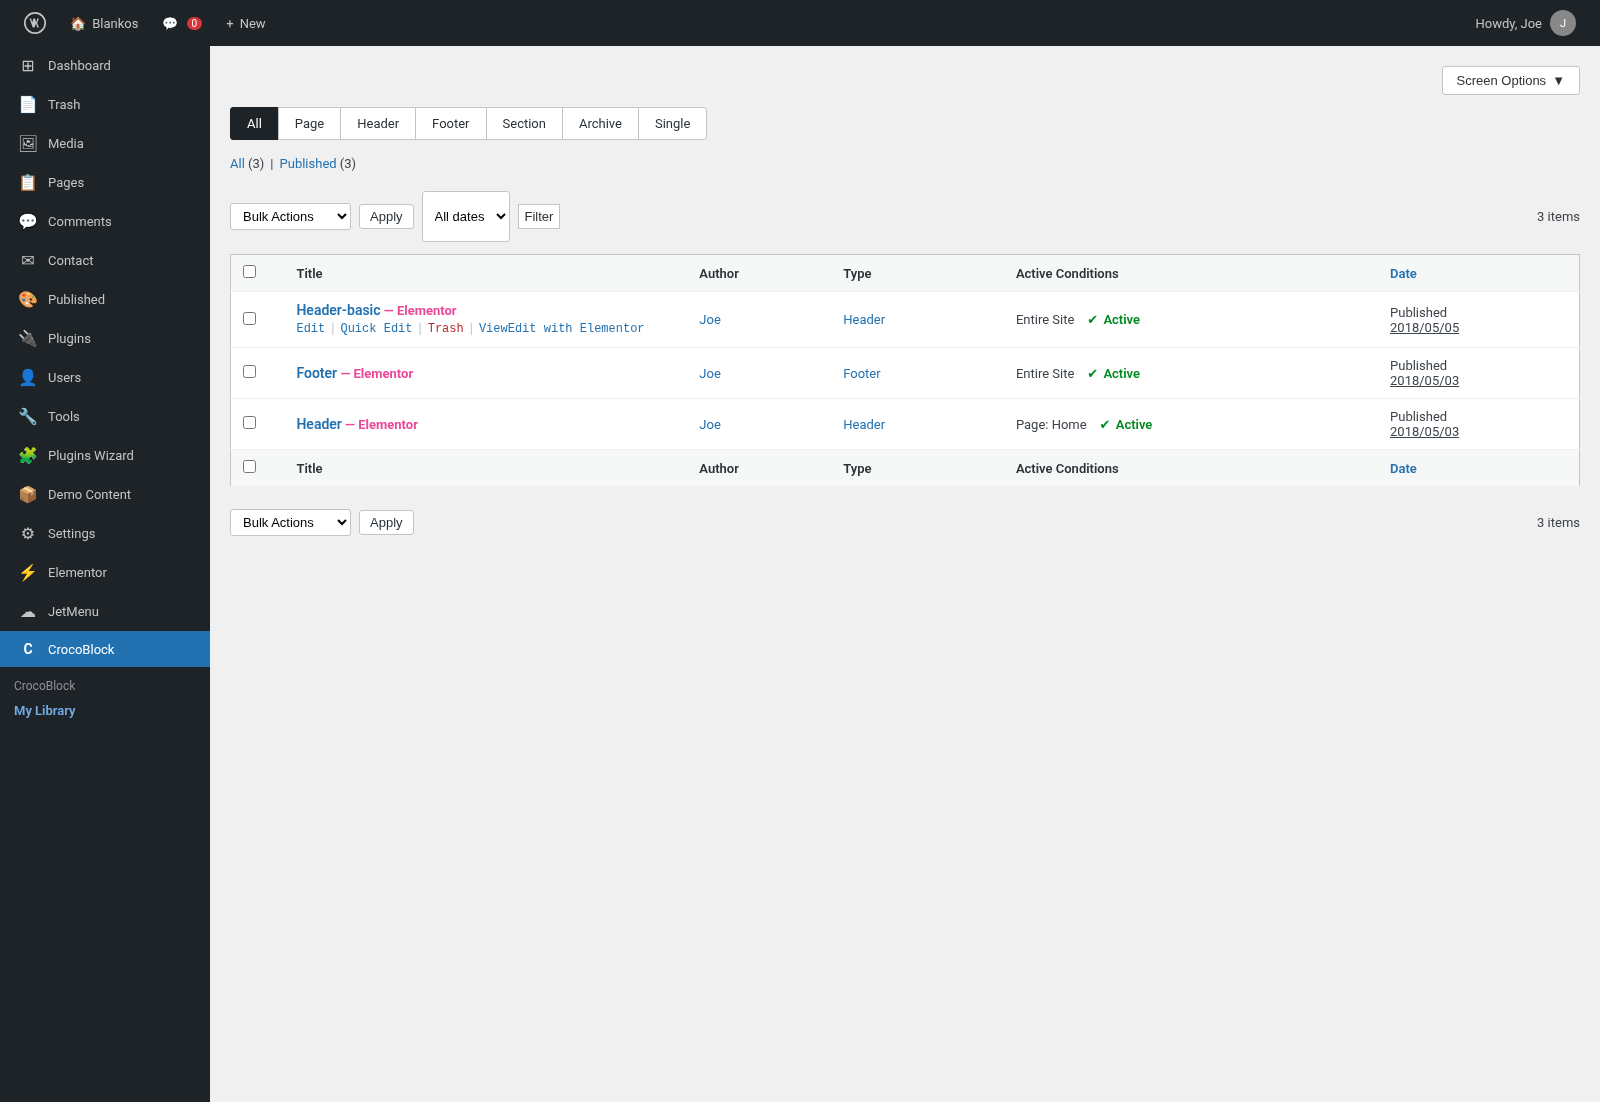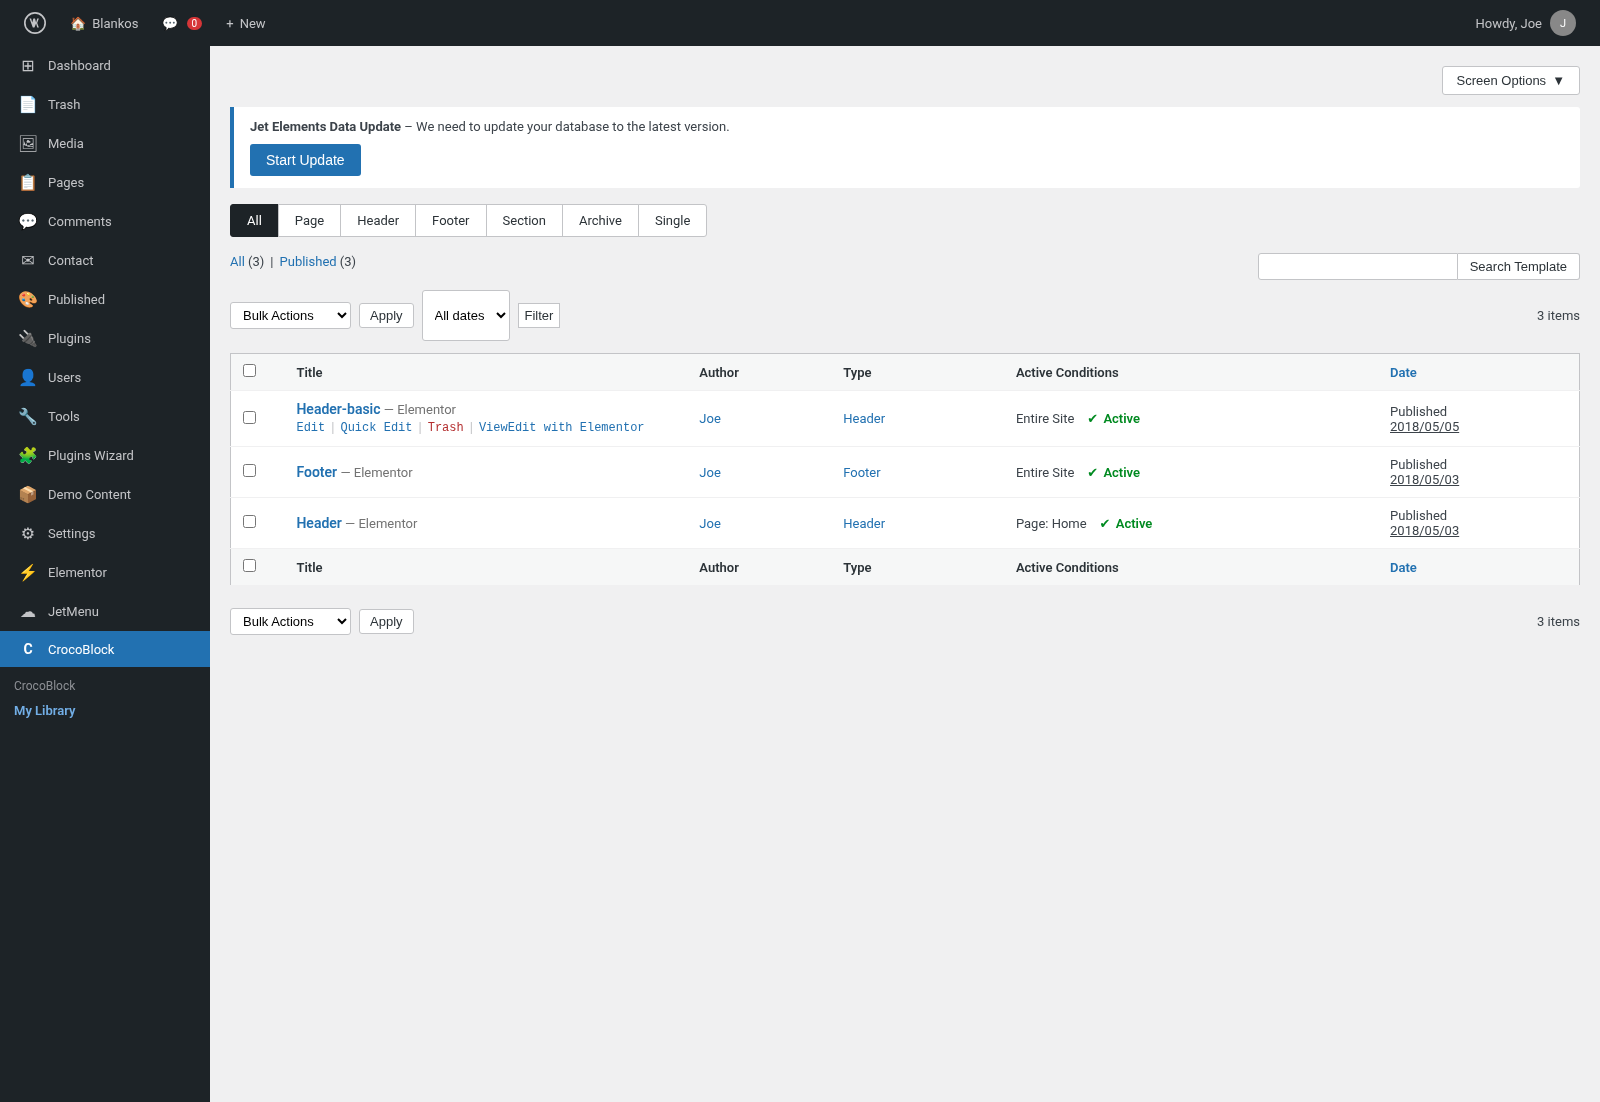--- a/index.html
+++ b/index.html
@@ -142,21 +142,21 @@
     }
     .wp-table th { font-weight: 600; color: #2c3338; background: #f6f7f7; }
     .wp-table tr:last-child td { border-bottom: none; }
     .col-cb { width: 30px; }
     .col-title { width: 280px; }
     .col-author { width: 100px; }
     .col-type { width: 120px; }
     .col-conditions { width: 260px; }
     .col-date { width: 140px; }
     .post-title { color: #2271b1; font-weight: 600; font-size: 14px; cursor: pointer; }
-    .separator { color: #737373; font-weight: 400; }
+    .separator { color: #ec4899; font-weight: 700; }
     .row-actions { display: flex; gap: 0; flex-wrap: wrap; margin-top: 4px; font-family: Liberation Mono, monospace; }
     .row-action { color: #2271b1; cursor: pointer; font-size: 12px; }
     .row-action.trash { color: #b32d2e; }
     .row-action-sep { color: #c3c4c7; margin: 0 4px; font-size: 12px; }
     .author-link { color: #2271b1; cursor: pointer; }
     .type-link { color: #2271b1; cursor: pointer; }
     .condition-text { color: #3c434a; }
     .active-badge { color: #008a20; font-weight: 600; }
     .checkmark { color: #008a20; margin-right: 2px; }
     .date-published { color: #3c434a; }
@@ -275,26 +275,20 @@
   <div class="main">
 
     <div class="screen-options-bar">
       <button class="screen-options-btn">
         <span>Screen Options</span>
         <span>▼</span>
       </button>
     </div>
 
 
-    <div class="notice">
-      <p>
-        <strong>Jet Elements Data Update</strong><span> – We need to update your database to the latest version.</span>
-      </p>
-      <button class="start-update-btn">Start Update</button>
-    </div>
 
     <div class="tabs">
       <div class="tab-item active">All</div>
       <div class="tab-item">Page</div>
       <div class="tab-item">Header</div>
       <div class="tab-item">Footer</div>
       <div class="tab-item">Section</div>
       <div class="tab-item">Archive</div>
       <div class="tab-item">Single</div>
     </div>
@@ -303,24 +297,20 @@
       <div class="filter-links">
         <span class="filter-link">
           <span>All</span>
           <span class="filter-count">(3)</span>
         </span>
         <span class="filter-link-sep">|</span>
         <span class="filter-link">
           <span>Published</span>
           <span class="filter-count">(3)</span>
         </span>
-      </div>
-      <div class="search-box">
-        <input class="search-input" type="text" placeholder="" style="">
-        <button class="search-btn">Search Template</button>
       </div>
     </div>
 
     <div class="bulk-bar">
       <select class="bulk-select">
         <option>Bulk Actions</option>
         <option>Edit</option>
         <option>Move to Trash</option>
       </select>
       <button class="apply-btn">Apply</button>

